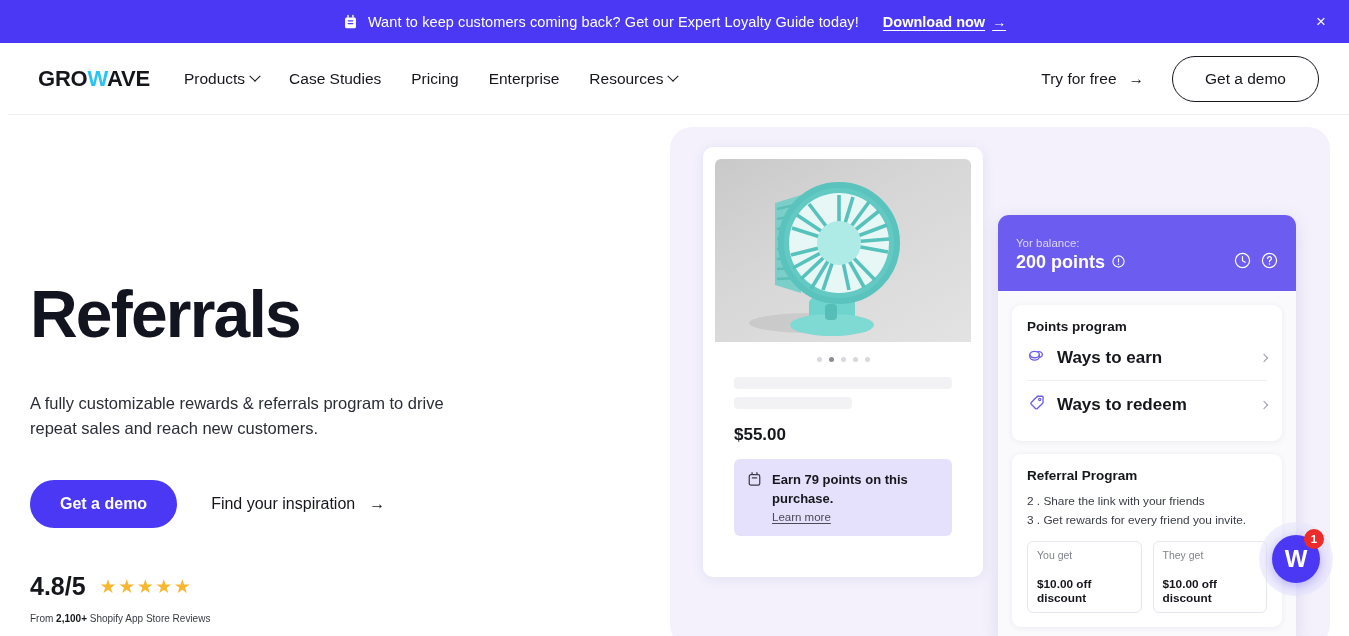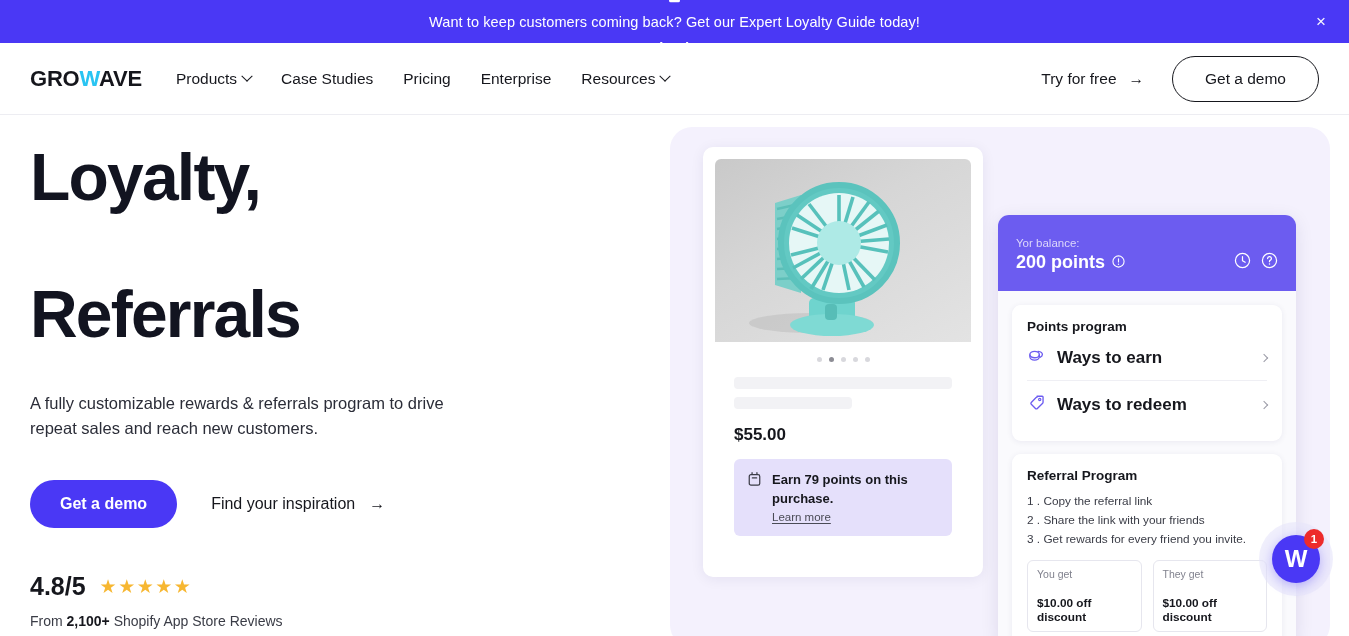--- a/index.html
+++ b/index.html
@@ -14,21 +14,20 @@
   .promo-banner {
     position: relative;
     height: 43px;
     background: #4A38F5;
     display: flex;
     align-items: center;
     justify-content: center;
     gap: 10px;
     color: #ffffff;
     font-size: 14.5px;
-    flex-direction: column;
   }
   .promo-icon { display: flex; align-items: center; }
   .promo-text { font-size: 14.5px; letter-spacing: .1px; }
   .promo-link {
     color: #ffffff; text-decoration: underline;
     font-size: 14.5px; font-weight: 600;
     text-underline-offset: 3px; cursor: pointer;
     display: inline-flex; align-items: center; gap: 7px;
     margin-left: 14px;
   }
@@ -42,20 +41,21 @@
     cursor: pointer; opacity: .95;
   }
 
   
   .navbar {
     height: 72px;
     display: flex; align-items: center;
     padding: 0 30px;
     background: #ffffff;
     border-bottom: 1px solid #EDEDF2;
+    margin-left: 8px;
   }
   .logo {
     font-size: 22px; font-weight: 800;
     letter-spacing: -.2px; color: #15161C;
     margin-right: 34px; cursor: pointer;
     white-space: nowrap;
   }
   .logo .accent { color: #29C4F2; }
   .nav-links { display: flex; align-items: center; gap: 30px; }
   .nav-link {
@@ -99,21 +99,21 @@
     padding: 15px 30px; font-size: 16px; font-weight: 700; cursor: pointer;
     font-family: inherit;
   }
   .link-arrow {
     font-size: 16px; color: #16171D; cursor: pointer; font-weight: 500;
     display: inline-flex; align-items: center; gap: 14px;
   }
   .rating-row { margin-top: 44px; display: flex; align-items: center; gap: 14px; }
   .rating-score { font-size: 25px; font-weight: 700; color: #16171D; }
   .stars { color: #F7B731; font-size: 19px; letter-spacing: 1.5px; line-height: 1; }
-  .rating-sub { margin-top: 12px; font-size: 14px; color: #3A3C46; }
+  .rating-sub { margin-top: 12px; font-size: 10px; color: #3A3C46; }
   .rating-sub b { font-weight: 700; color: #16171D; }
 
   
   .hero-right { flex: 1; position: relative; padding-top: 12px; }
   .mock-panel {
     position: absolute; left: 10px; top: 12px;
     width: 660px; height: 520px;
     background: #F4F1FD; border-radius: 22px;
   }
   .product-card {
@@ -265,21 +265,21 @@
       <span>→</span>
     </div>
     <button class="btn-outline">Get a demo</button>
   </div>
 </div>
 
 <div class="hero">
 
   <div class="hero-left">
     <h1 class="hero-title">
-      <span>Loyalty,</span><br>
+      <br>
       <br>
       <span>Referrals</span>
     </h1>
     <p class="hero-sub">A fully customizable rewards &amp; referrals program to drive repeat sales and reach new customers.</p>
     <div class="hero-ctas">
       <button class="btn-primary">Get a demo</button>
       <span class="link-arrow">
         <span>Find your inspiration</span>
         <span>→</span>
       </span>
@@ -420,21 +420,20 @@
                 </svg>
               </span>
               <span class="row-label">Ways to redeem</span>
               <i class="row-chev"></i>
             </div>
           </div>
 
           <div class="card">
             <div class="card-title">Referral Program</div>
             <div class="steps">
-              <div>1 . Copy the referral link</div>
               <div>2 . Share the link with your friends</div>
               <div>3 . Get rewards for every friend you invite.</div>
             </div>
             <div class="pills">
               <div class="pill">
                 <div class="pill-label">You get</div>
                 <div class="pill-value">$10.00 off discount</div>
               </div>
               <div class="pill">
                 <div class="pill-label">They get</div>

